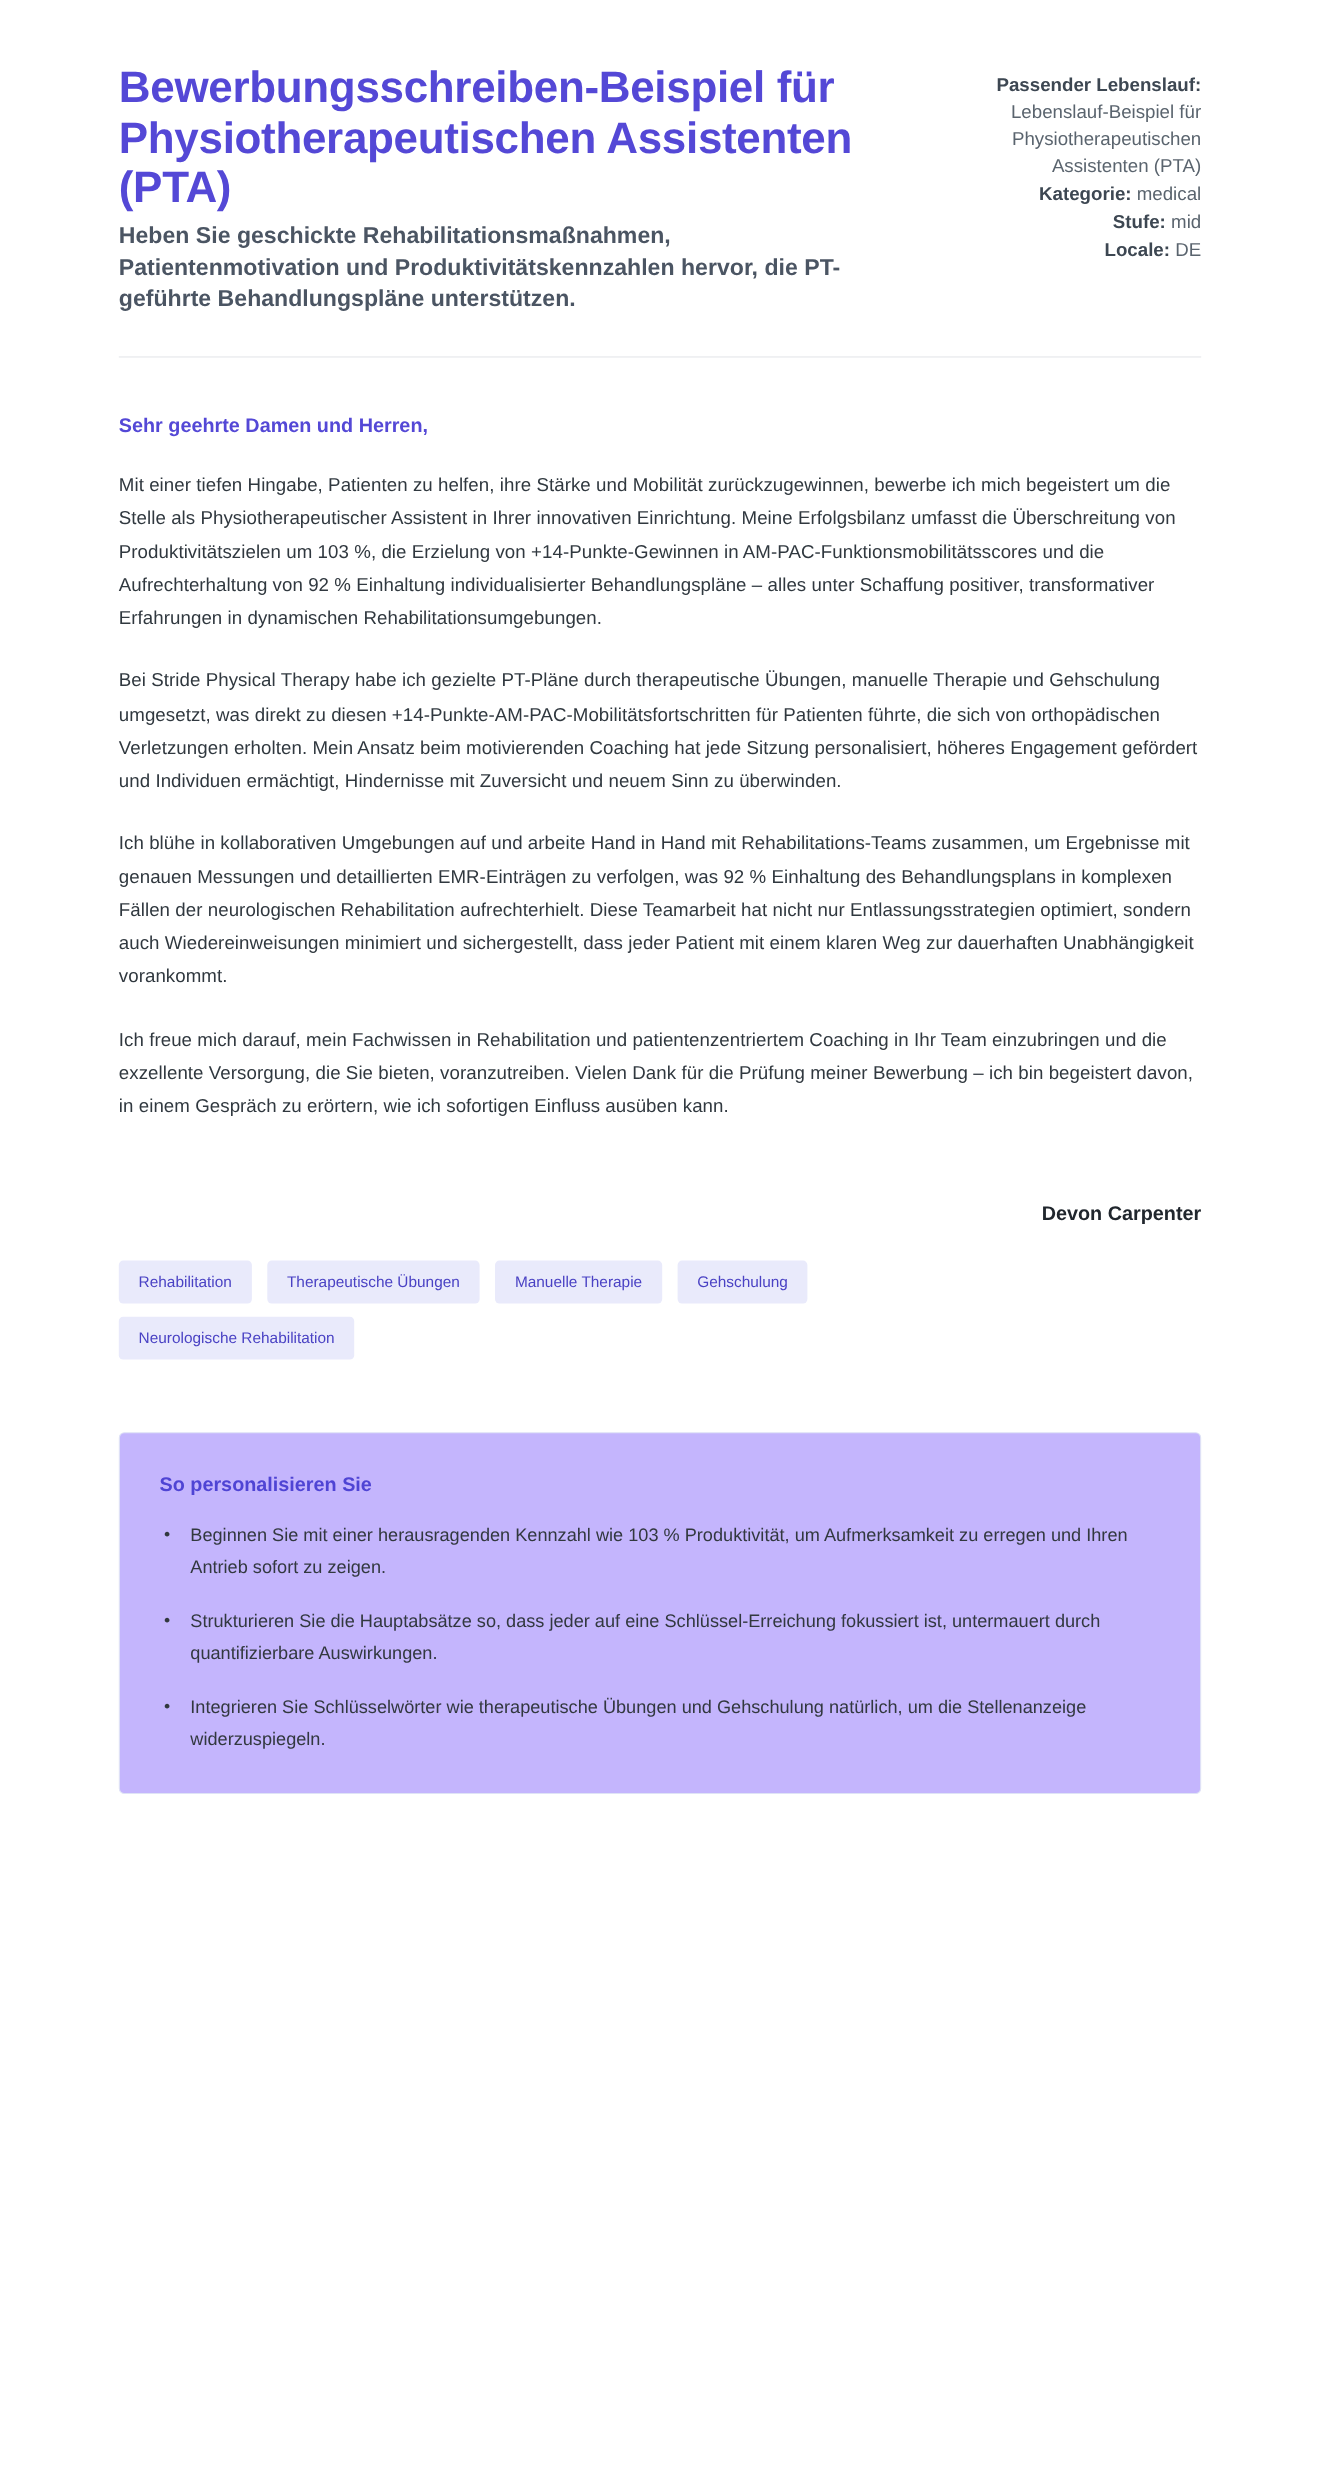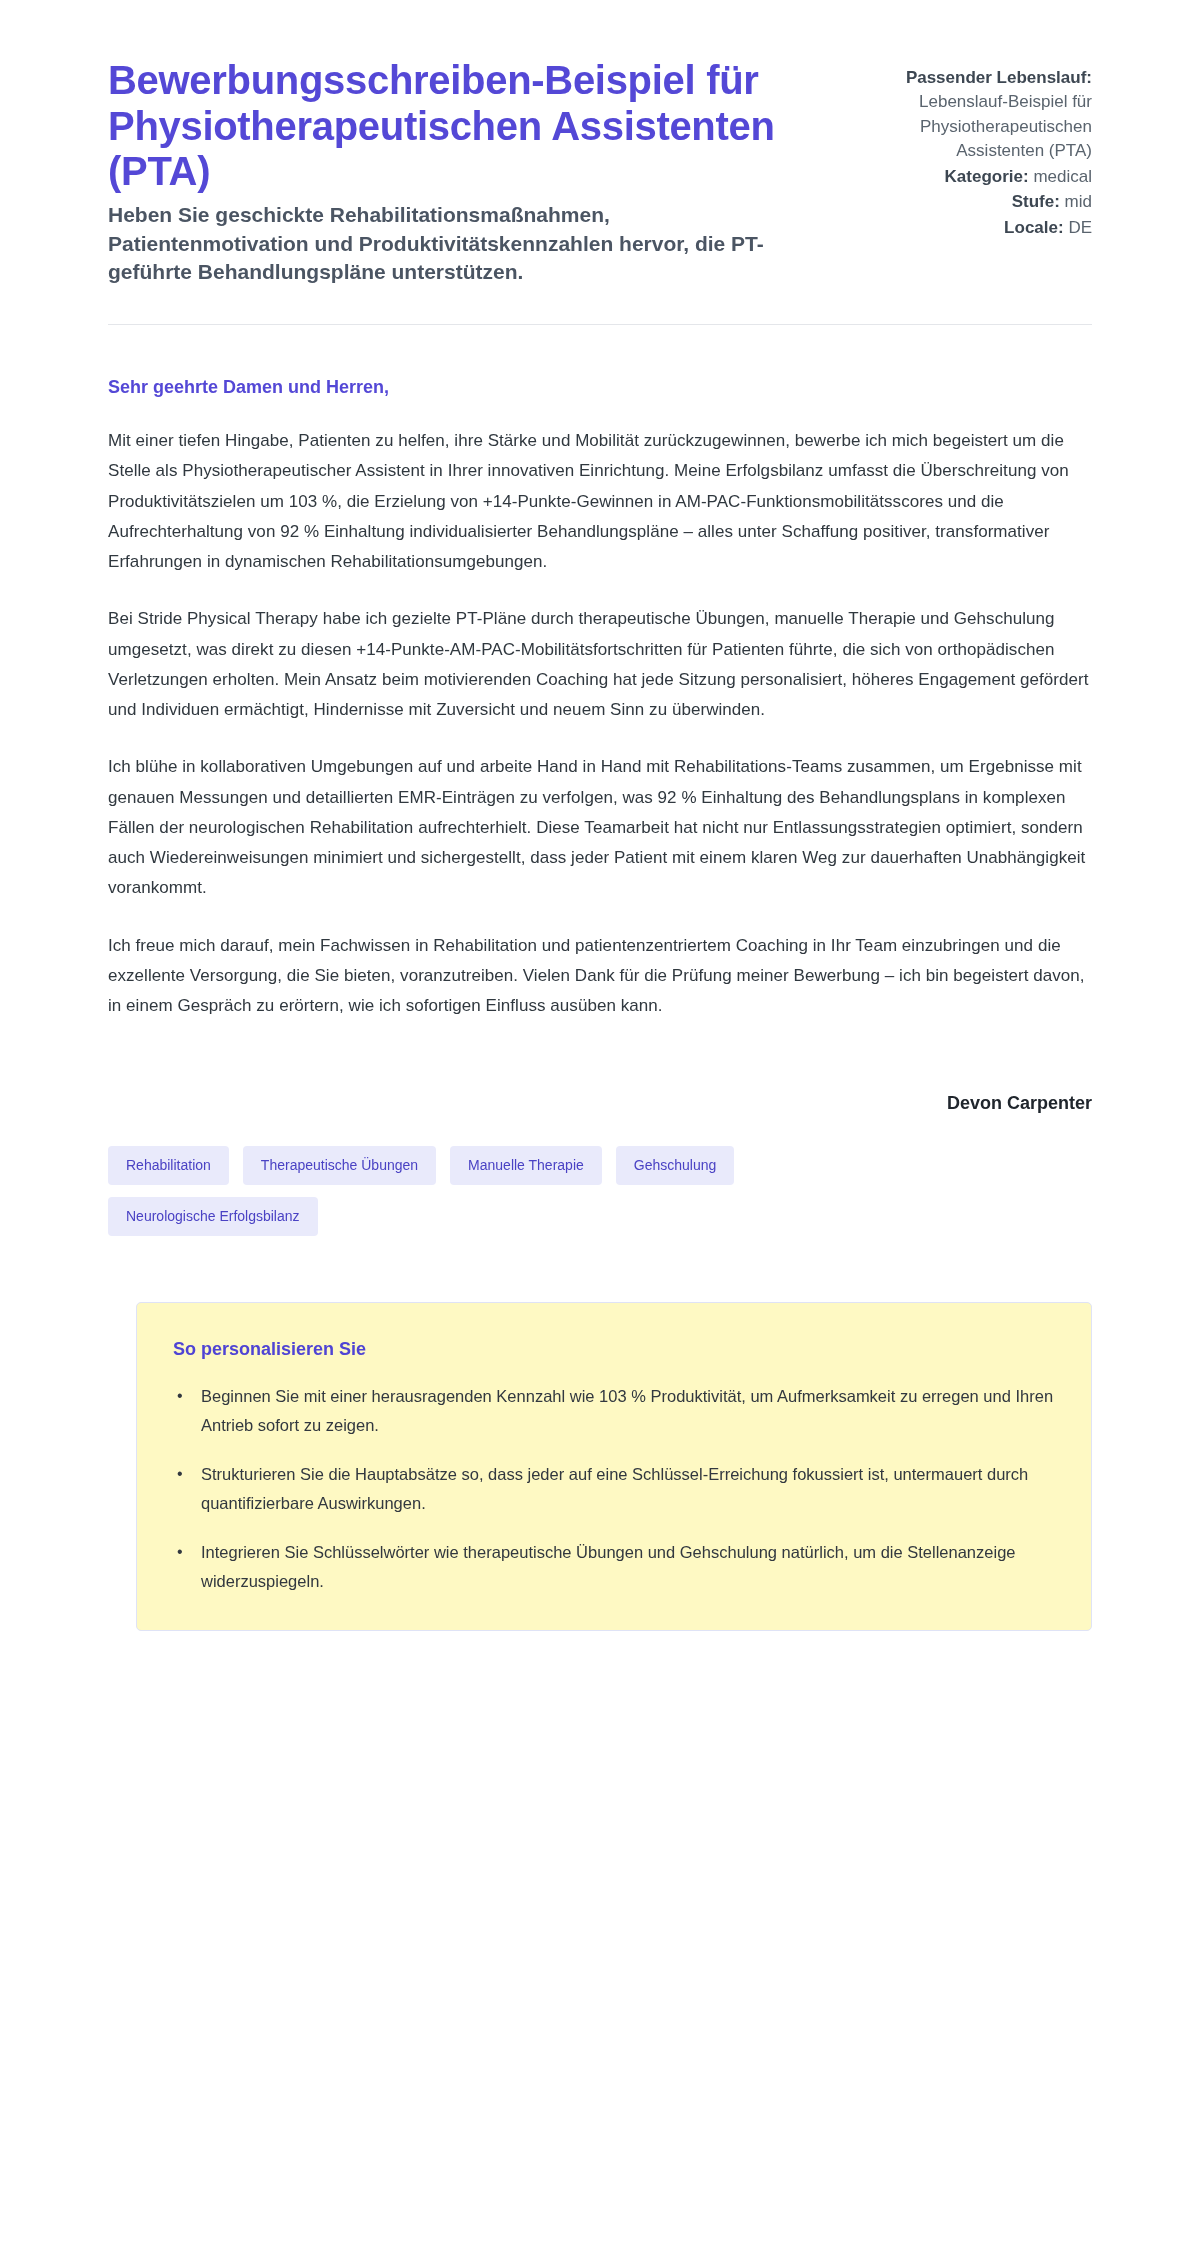--- a/index.html
+++ b/index.html
@@ -139,26 +139,25 @@
     white-space: nowrap;
   }
 
   
   .callout-wrap {
     padding: 0 108px;
     box-sizing: border-box;
     margin-top: 66px;
   }
   .callout {
-    background: #fef9c3;
+    background: #c4b5fd;
     border: 1px solid #dfe3f6;
     border-radius: 5px;
     padding: 33px 28px 34px 36px;
     box-sizing: border-box;
-    margin-left: 28px;
   }
   .callout-title {
     margin: 0 0 6px 0;
     font-size: 18px;
     font-weight: 700;
     color: #4f44d4;
     line-height: 1.5;
   }
   .callout-list {
     margin: 0;
@@ -225,21 +224,21 @@
 
   <div class="signature">
     <p class="sig-name">Devon Carpenter</p>
   </div>
 
   <div class="tags">
     <span class="tag">Rehabilitation</span>
     <span class="tag">Therapeutische Übungen</span>
     <span class="tag">Manuelle Therapie</span>
     <span class="tag">Gehschulung</span>
-    <span class="tag">Neurologische Erfolgsbilanz</span>
+    <span class="tag">Neurologische Rehabilitation</span>
   </div>
 
   <div class="callout-wrap">
     <div class="callout">
       <h2 class="callout-title">So personalisieren Sie</h2>
       <ul class="callout-list">
         <li class="callout-item">Beginnen Sie mit einer herausragenden Kennzahl wie 103 % Produktivität, um Aufmerksamkeit zu erregen und Ihren Antrieb sofort zu zeigen.</li>
         <li class="callout-item">Strukturieren Sie die Hauptabsätze so, dass jeder auf eine Schlüssel-Erreichung fokussiert ist, untermauert durch quantifizierbare Auswirkungen.</li>
         <li class="callout-item">Integrieren Sie Schlüsselwörter wie therapeutische Übungen und Gehschulung natürlich, um die Stellenanzeige widerzuspiegeln.</li>
       </ul>

